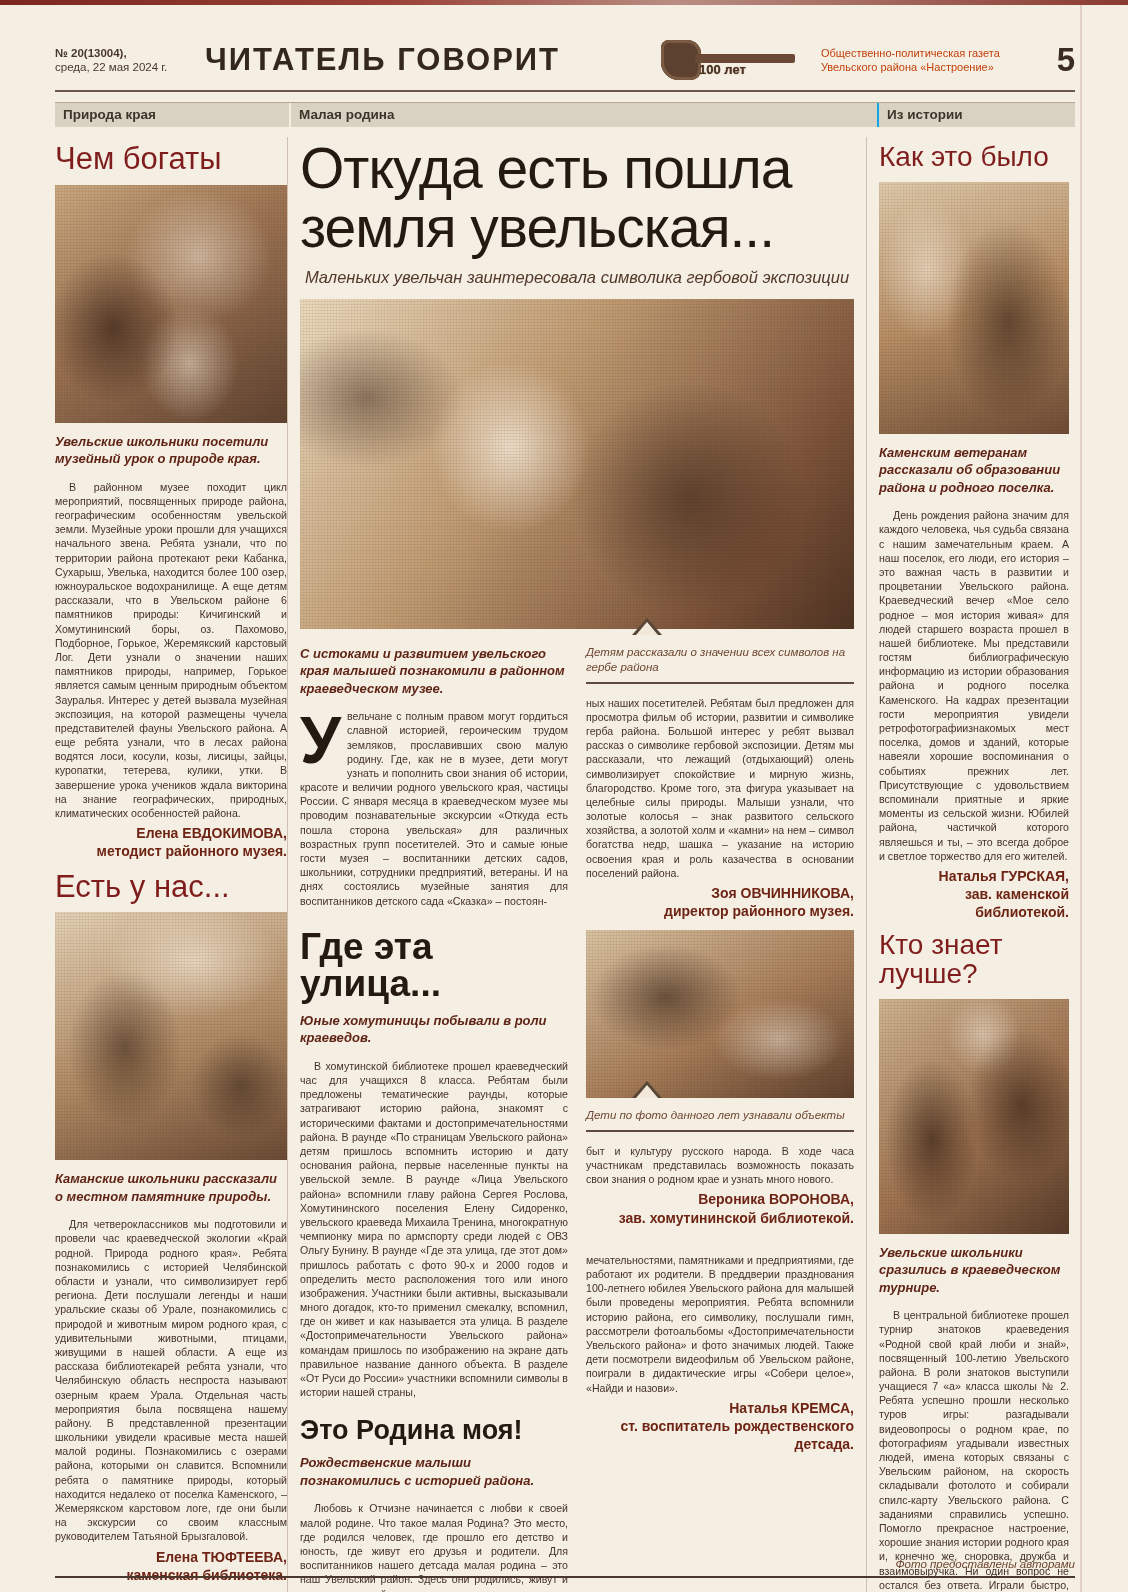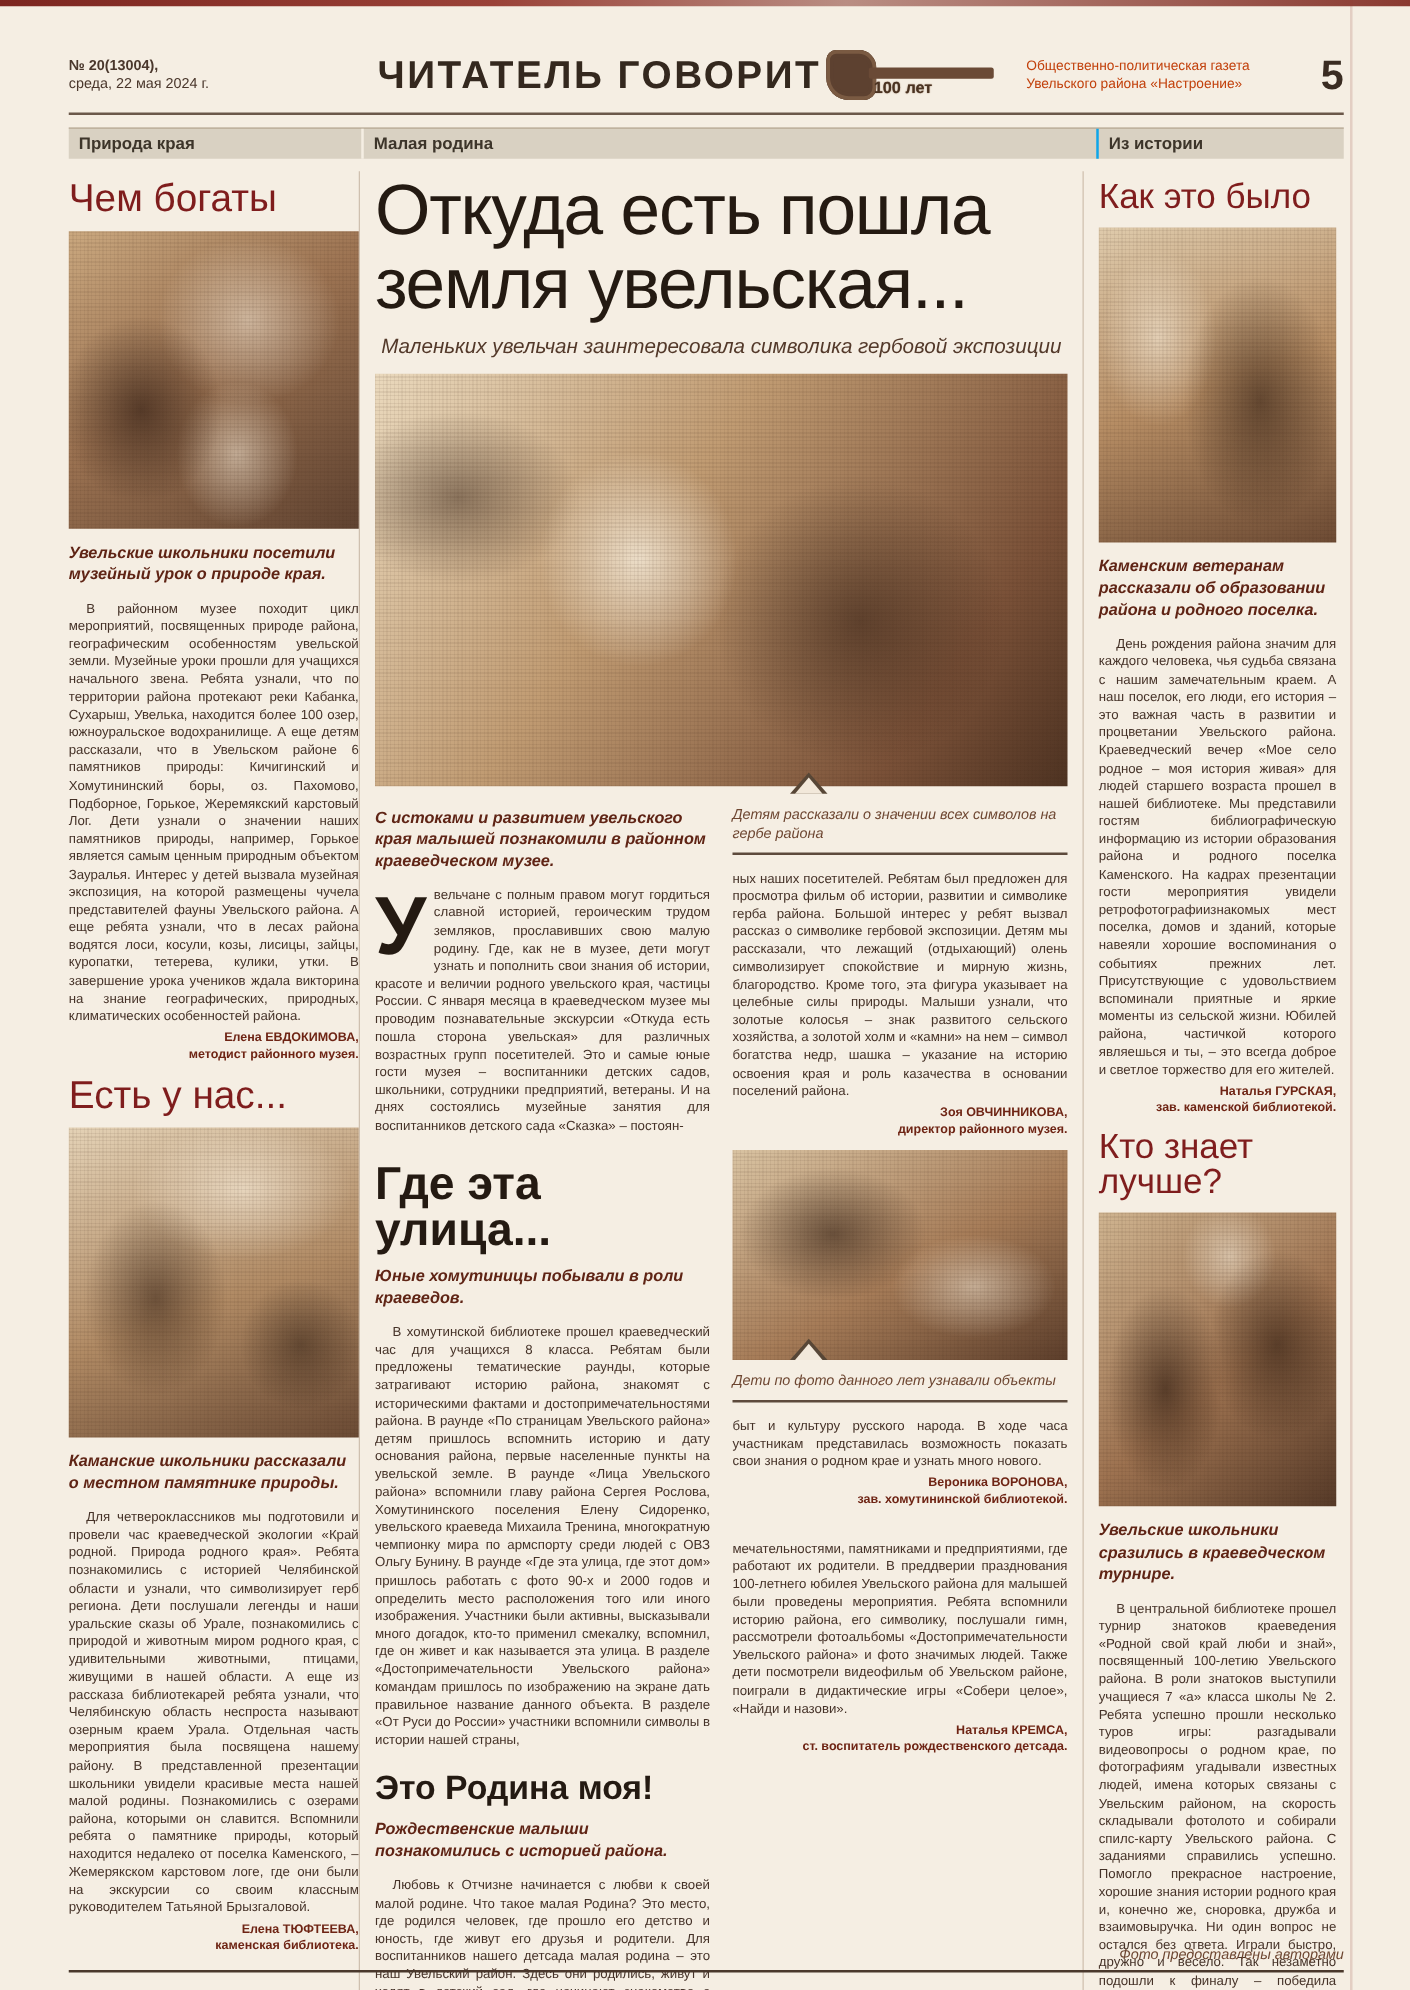--- a/index.html
+++ b/index.html
@@ -7,21 +7,21 @@
   .page{position:relative;width:1128px;height:1592px;margin:0 auto;background:#f5eee3;
         box-sizing:border-box;padding:38px 53px 18px 55px;overflow:hidden;color:#44312a;}
   .page::before{content:"";position:absolute;top:0;left:0;right:0;height:5px;
         background:linear-gradient(90deg,#7c2620 0%,#9a4238 35%,#b98d83 60%,#8a3a31 100%);}
   .page::after{content:"";position:absolute;top:0;bottom:0;right:46px;width:2px;background:rgba(150,60,50,.18);}
 
   
   .hdr{display:flex;align-items:center;border-bottom:2px solid #6b584a;padding-bottom:8px;}
   .issue{width:150px;font-size:11.5px;line-height:1.25;color:#4a372c;font-weight:bold;}
   .issue .d{font-weight:normal;}
-  .masthead{flex:1;text-align:right;font-size:31px;letter-spacing:2px;font-weight:600;color:#34281e;}
+  .masthead{flex:1;text-align:left;font-size:31px;letter-spacing:2px;font-weight:600;color:#34281e;}
   .logo{width:150px;height:44px;position:relative;margin-right:14px;}
   .logo .blob{position:absolute;left:4px;top:2px;width:40px;height:40px;background:#5d4130;
         border-radius:8px 14px 10px 18px;box-shadow:inset 0 0 0 3px #7a5a42,inset 0 0 0 6px #5d4130;}
   .logo .bar{position:absolute;left:38px;top:16px;width:100px;height:9px;background:#6a4a36;border-radius:2px;}
   .logo .cent{position:absolute;left:42px;top:24px;font-size:13px;font-weight:bold;color:#4a3322;
         text-shadow:0 0 1px #7a5a42;}
   .gazette{width:210px;font-size:11px;line-height:1.3;color:#c2410c;}
   .pagenum{width:44px;text-align:right;font-size:33px;font-weight:bold;color:#3a2c22;}
 
   
@@ -35,21 +35,21 @@
   .columns{display:flex;margin-top:10px;}
   .col-l{width:232px;flex:none;}
   .col-c{width:580px;flex:none;box-sizing:border-box;border-left:1px solid #cfc0af;
          border-right:1px solid #cfc0af;margin:0 0;padding:0 12px;}
   .col-r{width:190px;flex:none;padding-left:12px;box-sizing:border-box;width:202px;}
 
   h1.small{font-size:31px;margin:6px 0 10px;color:#7f1d1d;letter-spacing:0;line-height:1.02;font-weight:normal;}
   .lede{font-size:13px;font-weight:bold;font-style:italic;color:#5f2415;line-height:1.35;margin:10px 0 8px;}
   .body{font-size:10.6px;line-height:1.34;text-align:justify;color:#453228;margin-top:12px;}
   .body .ind{text-indent:14px;display:block;}
-  .byline{margin-top:4px;text-align:right;font-size:10px;font-weight:bold;color:#6e2414;line-height:1.3;}
+  .byline{margin-top:4px;text-align:right;font-size:14px;font-weight:bold;color:#6e2414;line-height:1.3;}
 
   
   .ph{position:relative;width:100%;background:#b49577;overflow:hidden;}
   .ph i{position:absolute;inset:0;display:block;}
   .ph .noise{background:repeating-linear-gradient(0deg,rgba(60,35,20,.08) 0 1px,transparent 1px 3px),
              repeating-linear-gradient(90deg,rgba(60,35,20,.06) 0 1px,transparent 1px 3px);}
   .ph1{background:linear-gradient(145deg,#caa87f 0%,#9c7352 45%,#5f4230 100%);}
   .ph1 i.f{background:radial-gradient(ellipse 40% 45% at 25% 60%,rgba(40,22,14,.6),transparent 70%),
            radial-gradient(ellipse 30% 35% at 58% 75%,rgba(245,233,214,.55),transparent 70%),
            radial-gradient(ellipse 45% 40% at 62% 30%,rgba(250,242,226,.5),transparent 70%);}

